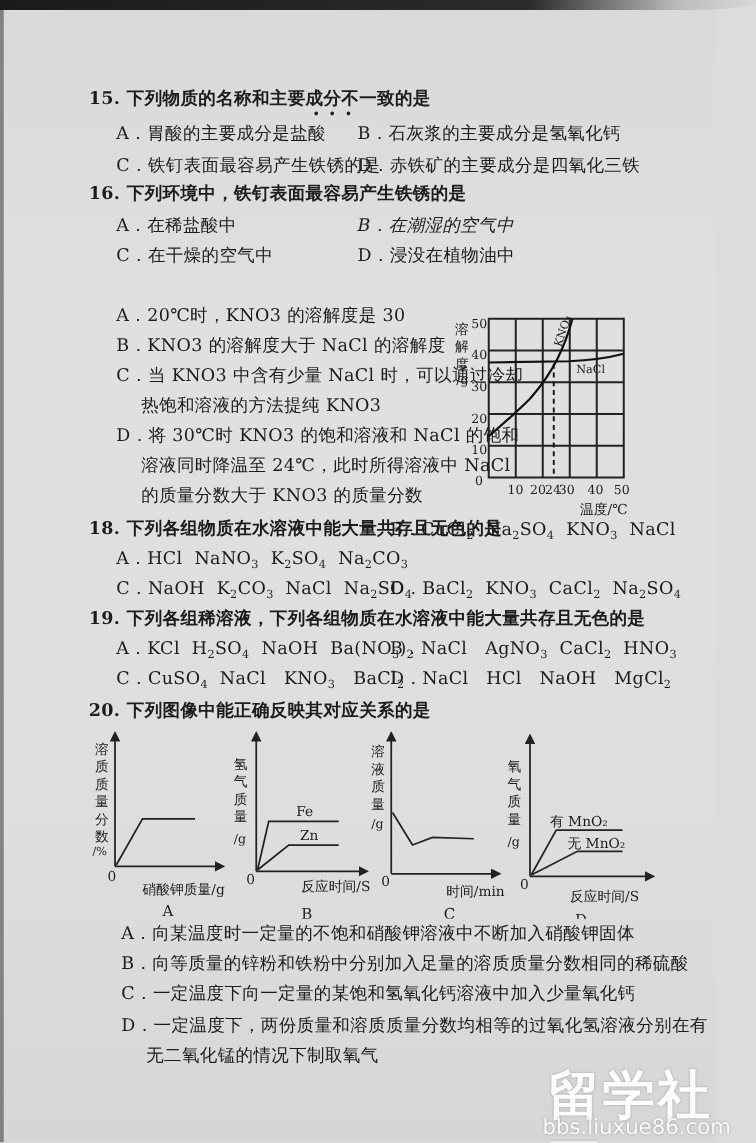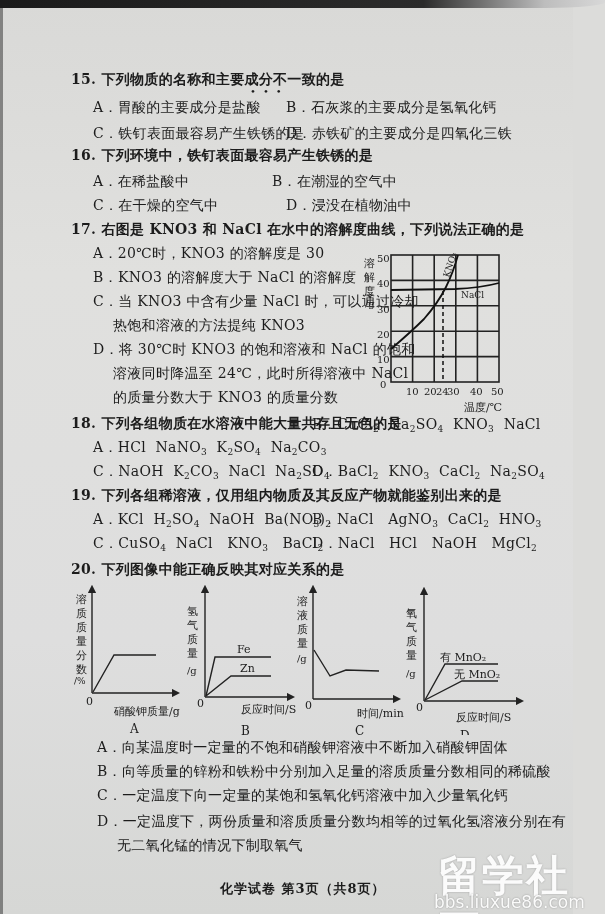--- a/index.html
+++ b/index.html
@@ -50,28 +50,24 @@
   <div class="line" style="left:93px;top:98px;">A．胃酸的主要成分是盐酸</div>
   <div class="line" style="left:286px;top:98px;">B．石灰浆的主要成分是氢氧化钙</div>
   <div class="line" style="left:93px;top:124px;">C．铁钉表面最容易产生铁锈的是</div>
   <div class="line" style="left:286px;top:124px;">D．赤铁矿的主要成分是四氧化三铁</div>
 
   <div class="line q" style="left:71px;top:146px;">
     <span>16.</span>
     <span>下列环境中，铁钉表面最容易产生铁锈的是</span>
   </div>
   <div class="line" style="left:93px;top:172px;">A．在稀盐酸中</div>
-  <div class="line" style="left:272px;top:172px;">B．在潮湿的空气中</div>
+  <div class="line" style="left:286px;top:172px;font-style:italic;">B．在潮湿的空气中</div>
   <div class="line" style="left:93px;top:196px;">C．在干燥的空气中</div>
   <div class="line" style="left:286px;top:196px;">D．浸没在植物油中</div>
 
-  <div class="line q" style="left:71px;top:220px;">
-    <span>17.</span>
-    <span>右图是 KNO3 和 NaCl 在水中的溶解度曲线，下列说法正确的是</span>
-  </div>
   <div class="line" style="left:93px;top:244px;">A．20℃时，KNO3 的溶解度是 30</div>
   <div class="line" style="left:93px;top:268px;">B．KNO3 的溶解度大于 NaCl 的溶解度</div>
   <div class="line" style="left:93px;top:292px;">C．当 KNO3 中含有少量 NaCl 时，可以通过冷却</div>
   <div class="line" style="left:113px;top:316px;">热饱和溶液的方法提纯 KNO3</div>
   <div class="line" style="left:93px;top:340px;text-align:center;">D．将 30℃时 KNO3 的饱和溶液和 NaCl 的饱和</div>
   <div class="line" style="left:113px;top:364px;">溶液同时降温至 24℃，此时所得溶液中 NaCl</div>
   <div class="line" style="left:113px;top:388px;">的质量分数大于 KNO3 的质量分数</div>
 
   <svg style="position:absolute;left:360px;top:245px;" width="160" height="170">
     <g>
@@ -130,21 +126,21 @@
   </div>
   <div class="line" style="left:93px;top:462px;">
     <span>C．NaOH</span>&nbsp;&nbsp;<span>K<sub>2</sub>CO<sub>3</sub></span>&nbsp;&nbsp;<span>NaCl</span>&nbsp;&nbsp;<span>Na<sub>2</sub>SO<sub>4</sub></span>
   </div>
   <div class="line" style="left:312px;top:462px;">
     <span>D．BaCl<sub>2</sub></span>&nbsp;&nbsp;<span>KNO<sub>3</sub></span>&nbsp;&nbsp;<span>CaCl<sub>2</sub></span>&nbsp;&nbsp;<span>Na<sub>2</sub>SO<sub>4</sub></span>
   </div>
 
   <div class="line q" style="left:71px;top:486px;">
     <span>19.</span>
-    <span>下列各组稀溶液，仅用组内物质及其反应产物就能鉴别出来的是</span>
+    <span>下列各组稀溶液，下列各组物质在水溶液中能大量共存且无色的是</span>
   </div>
   <div class="line" style="left:93px;top:510px;">
     <span>A．KCl</span>&nbsp;&nbsp;<span>H<sub>2</sub>SO<sub>4</sub></span>&nbsp;&nbsp;<span>NaOH</span>&nbsp;&nbsp;<span>Ba(NO<sub>3</sub>)<sub>2</sub></span>
   </div>
   <div class="line" style="left:312px;top:510px;">
     <span>B．NaCl</span>&nbsp;&nbsp;&nbsp;<span>AgNO<sub>3</sub></span>&nbsp;&nbsp;<span>CaCl<sub>2</sub></span>&nbsp;&nbsp;<span>HNO<sub>3</sub></span>
   </div>
   <div class="line" style="left:93px;top:534px;">
     <span>C．CuSO<sub>4</sub></span>&nbsp;&nbsp;<span>NaCl</span>&nbsp;&nbsp;&nbsp;<span>KNO<sub>3</sub></span>&nbsp;&nbsp;&nbsp;<span>BaCl<sub>2</sub></span>
   </div>
@@ -248,19 +244,18 @@
     <text x="56" y="136" font-size="11">反应时间/S</text>
     <text x="60" y="155" font-size="12">D</text>
   </svg>
 
   <div class="line" style="left:97px;top:738px;">A．向某温度时一定量的不饱和硝酸钾溶液中不断加入硝酸钾固体</div>
   <div class="line" style="left:97px;top:762px;">B．向等质量的锌粉和铁粉中分别加入足量的溶质质量分数相同的稀硫酸</div>
   <div class="line" style="left:97px;top:786px;">C．一定温度下向一定量的某饱和氢氧化钙溶液中加入少量氧化钙</div>
   <div class="line" style="left:97px;top:812px;">D．一定温度下，两份质量和溶质质量分数均相等的过氧化氢溶液分别在有</div>
   <div class="line" style="left:117px;top:836px;text-align:right;">无二氧化锰的情况下制取氧气</div>
 
-  <div class="footer">化学试卷  第3页（共8页）</div>
 
   <div class="watermark">
     <div class="wm-big">留学社区</div>
     <div class="wm-url">bbs.liuxue86.com</div>
   </div>
 </div>
 
 </body></html>

